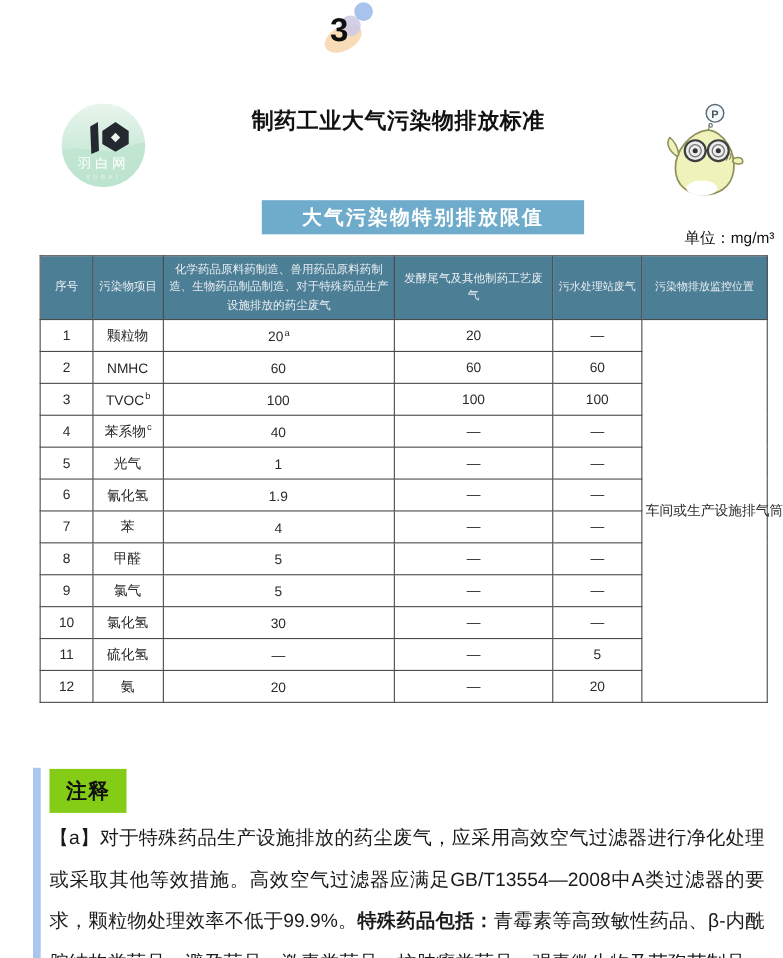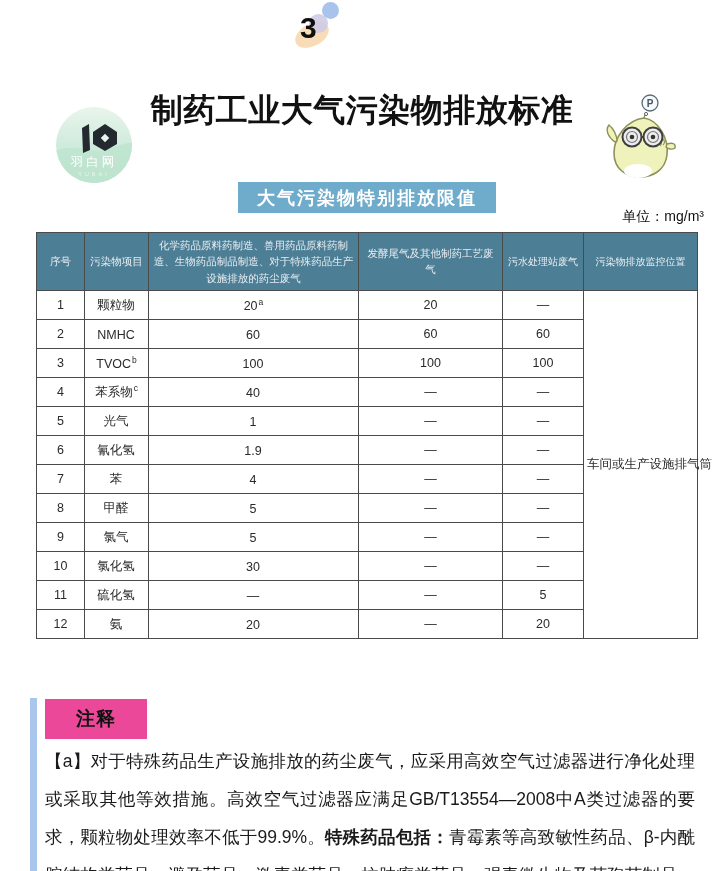--- a/index.html
+++ b/index.html
@@ -15,49 +15,49 @@
   
   .decor-peach { position:absolute; left:294px; top:24px; width:36px; height:22px;
     background:#f8dcb8; border-radius:50%; transform:rotate(-28deg); }
   .decor-lavender { position:absolute; left:309px; top:14px; width:19px; height:19px;
     background:#cfcbe6; border-radius:50%; opacity:.9; }
   .decor-blue { position:absolute; left:322px; top:2px; width:17px; height:17px;
     background:#a9c4ec; border-radius:50%; }
   .page-num { position:absolute; left:300px; top:11px; font-size:30px; font-weight:bold; color:#0f0f0f; }
 
   
-  .logo { position:absolute; left:55px; top:106px; width:78px; height:78px; }
+  .logo { position:absolute; left:55px; top:93px; width:78px; height:78px; }
   .mascot { position:absolute; left:601px; top:92px; width:86px; height:88px; }
   .title-block { position:absolute; left:136px; top:90px; width:452px; text-align:center; }
-  .title-line { font-size:32px; font-weight:800; line-height:40px; color:#111;
+  .title-line { font-size:20px; font-weight:800; line-height:40px; color:#111;
     font-family:"Liberation Sans", sans-serif; letter-spacing:0.5px;text-align:center; }
 
   
-  .banner { position:absolute; left:238px; top:182px; width:258px; height:31px;
+  .banner { position:absolute; left:238px; top:182px; width:293px; height:31px;
     background:#6fabca; color:#ffffff; font-size:18px; font-weight:bold;
     display:flex; align-items:center; justify-content:center; letter-spacing:2px; }
 
   
   .unit { position:absolute; right:8px; top:208px; font-size:14px; font-weight:normal; color:#111; }
 
   
   table.limits { position:absolute; left:36px; top:232px; width:661px;
     border-collapse:collapse; table-layout:fixed; }
   table.limits th, table.limits td { border:1px solid #4a4a4a; text-align:center; vertical-align:middle; }
   table.limits th { background:#4c7e96; color:#e9eef1; font-weight:normal;
     font-size:10.5px; line-height:1.55; padding:4px 4px; height:45px; }
   table.limits th.nowrap { white-space:nowrap; font-size:10px; padding:4px 2px; }
   table.limits td { font-size:12.5px; height:29px; color:#2a2a2a; padding:2px 3px; }
   td.monitor-cell { font-size:11px; white-space:nowrap; padding:0 1px; color:#2a2a2a;margin-left:44px; }
   sup.note-ref { font-size:8.5px; color:#2a2a2a; margin-left:1px; }
 
   
   .note-bar { position:absolute; left:30px; top:698px; width:7px; height:173px; background:#a9c7ec; }
-  .note-badge { position:absolute; left:45px; top:699px; background:#ec4899; color:#111;
-    font-size:19px; font-weight:bold; padding:7px 31px; letter-spacing:1px; }
+  .note-badge { position:absolute; left:45px; top:699px; background:#84cc16; color:#111;
+    font-size:19px; font-weight:bold; padding:7px 15px; letter-spacing:1px; }
   .note-text { position:absolute; left:45px; top:742px; width:650px;
     font-size:17.5px; line-height:38px; color:#1a1a1a; text-align:justify; }
   .note-text b { font-weight:bold; }
 
   svg text { font-family:"Liberation Sans", sans-serif; }
 </style>
 </head>
 <body>
 
 <div class="decor-peach"></div>

